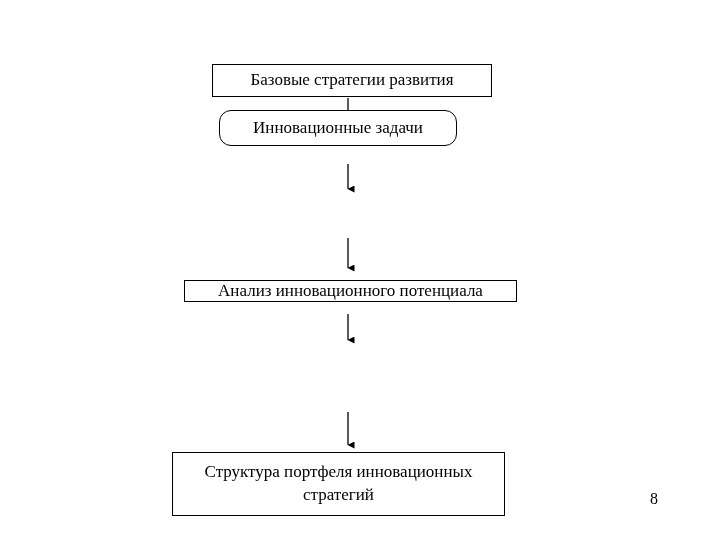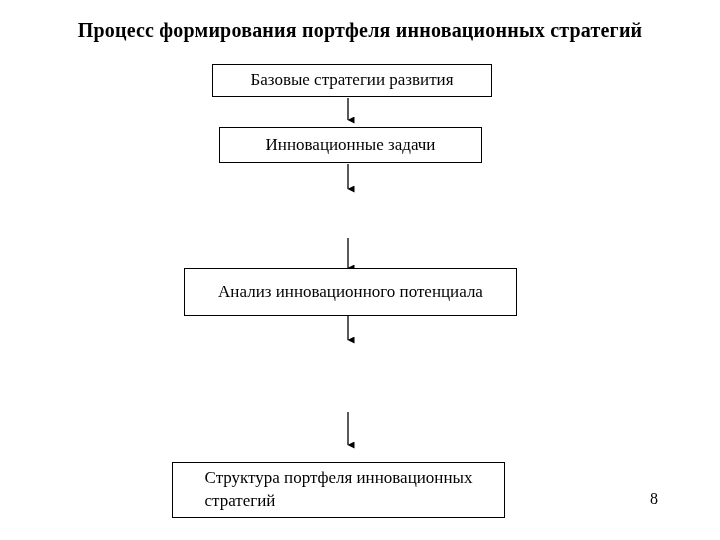--- a/index.html
+++ b/index.html
@@ -28,32 +28,32 @@
       color: #000000;
     }
     .flow-box {
       position: absolute;
       box-sizing: border-box;
       border: 1.4px solid #000000;
       background: #ffffff;
       display: flex;
       align-items: center;
       justify-content: center;
-      text-align: left;
+      text-align: center;
       font-size: 17px;
       line-height: 1.35;
       white-space: pre-line;
       padding: 2px 8px;
     }
     .box-1 { left: 212px; top: 64px;  width: 280px; height: 33px; }
-    .box-2 { left: 219px; top: 127px; width: 263px; height: 36px; }
+    .box-2 { left: 219px; top: 110px; width: 238px; height: 36px; border-radius: 12px; }
     .box-3 { left: 201px; top: 196px; width: 308px; height: 41px; }
-    .box-4 { left: 184px; top: 268px; width: 333px; height: 48px; }
+    .box-4 { left: 184px; top: 280px; width: 333px; height: 22px; }
     .box-5 { left: 184px; top: 347px; width: 336px; height: 64px; }
-    .box-6 { left: 172px; top: 452px; width: 333px; height: 56px; margin-top: 10px; }
+    .box-6 { left: 172px; top: 452px; width: 333px; height: 64px; }
     .arrow-layer {
       position: absolute;
       left: 0;
       top: 0;
       width: 720px;
       height: 540px;
       pointer-events: none;
     }
     .page-number {
       position: absolute;
@@ -61,21 +61,20 @@
       top: 490px;
       font-size: 16px;
       color: #000000;
     }
   </style>
 </head>
 <body>
 
 <div class="slide">
 
-  <div class="slide-title">Процесс формирования портфеля инновационных стратегий</div>
 
   <svg class="arrow-layer" width="720" height="540" viewBox="0 0 720 540" xmlns="http://www.w3.org/2000/svg">
     <defs>
       <marker id="arrowhead" markerWidth="8" markerHeight="8" refX="3.5" refY="6.5" orient="auto-start-reverse" markerUnits="userSpaceOnUse">
         <path d="M0,0 L7,0 L3.5,7 Z" fill="#000000"></path>
       </marker>
     </defs>
     <g stroke="#000000" stroke-width="1.3">
       <line x1="348" y1="98" x2="348" y2="120" marker-end="url(#arrowhead)"></line>
       <line x1="348" y1="164" x2="348" y2="189" marker-end="url(#arrowhead)"></line>

